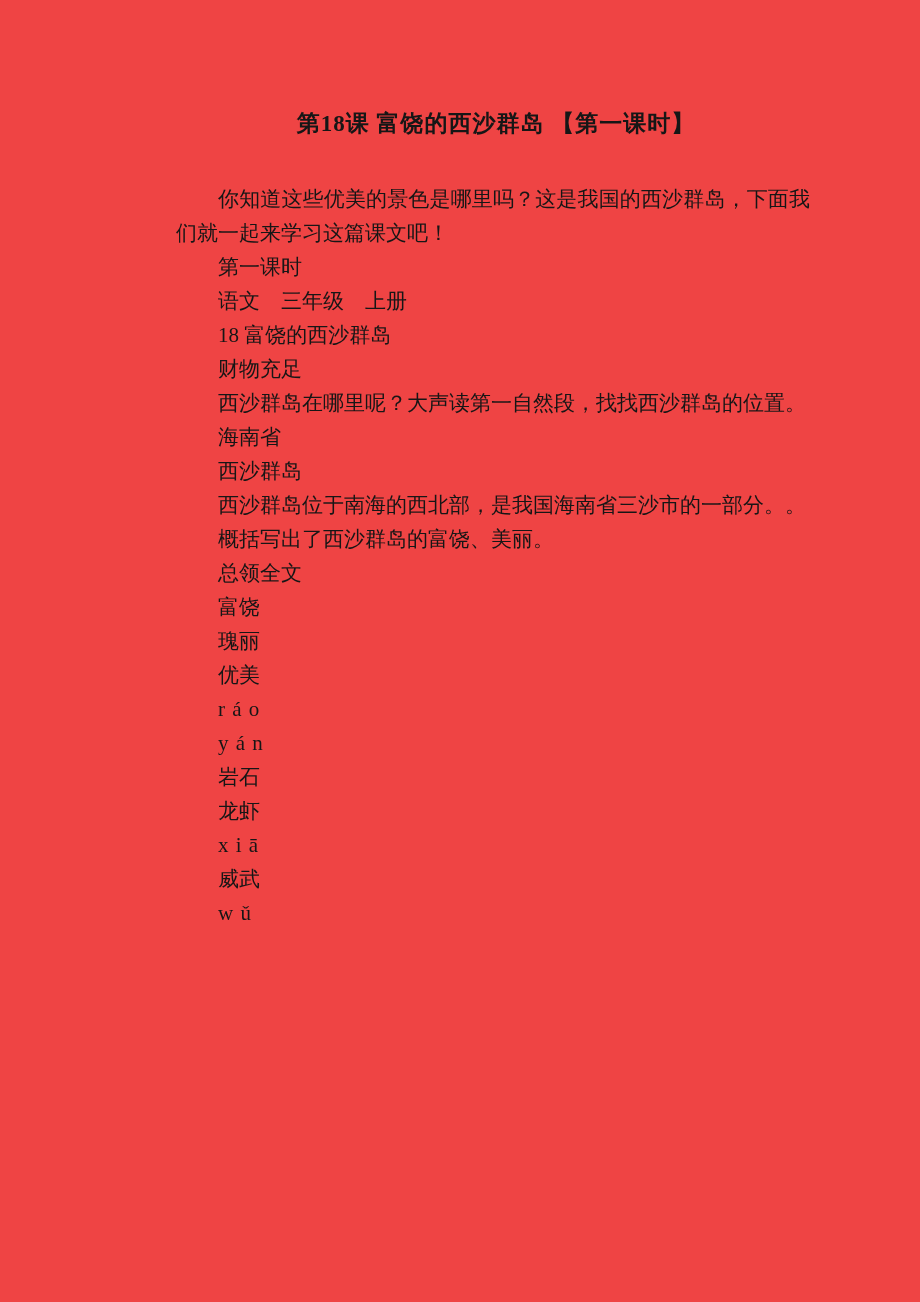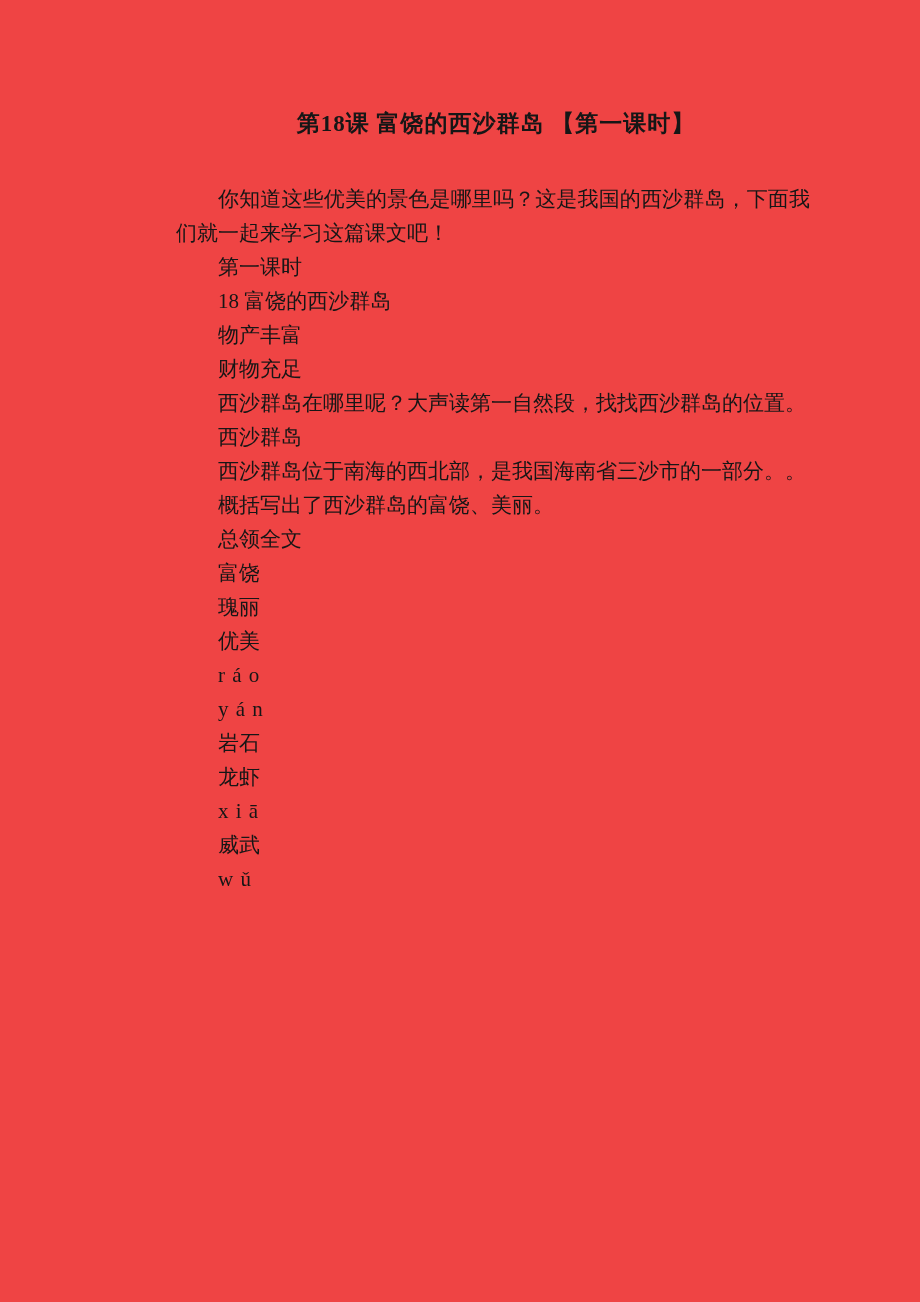--- a/index.html
+++ b/index.html
@@ -50,24 +50,25 @@
 </head>
 <body>
 
 <div class="page">
 
   <h1 class="doc-title">第18课 富饶的西沙群岛 【第一课时】</h1>
 
   <div class="doc-body">
     <p>你知道这些优美的景色是哪里吗？这是我国的西沙群岛，下面我们就一起来学习这篇课文吧！</p>
     <p>第一课时</p>
+    <p>语文　三年级　上册</p>
     <p>18 富饶的西沙群岛</p>
-    <p>物产丰富</p>
     <p>财物充足</p>
     <p>西沙群岛在哪里呢？大声读第一自然段，找找西沙群岛的位置。</p>
+    <p>海南省</p>
     <p>西沙群岛</p>
     <p>西沙群岛位于南海的西北部，是我国海南省三沙市的一部分。。</p>
     <p>概括写出了西沙群岛的富饶、美丽。</p>
     <p>总领全文</p>
     <p>富饶</p>
     <p>瑰丽</p>
     <p>优美</p>
     <p class="pinyin-line">r á o</p>
     <p class="pinyin-line">y á n</p>
     <p>岩石</p>

